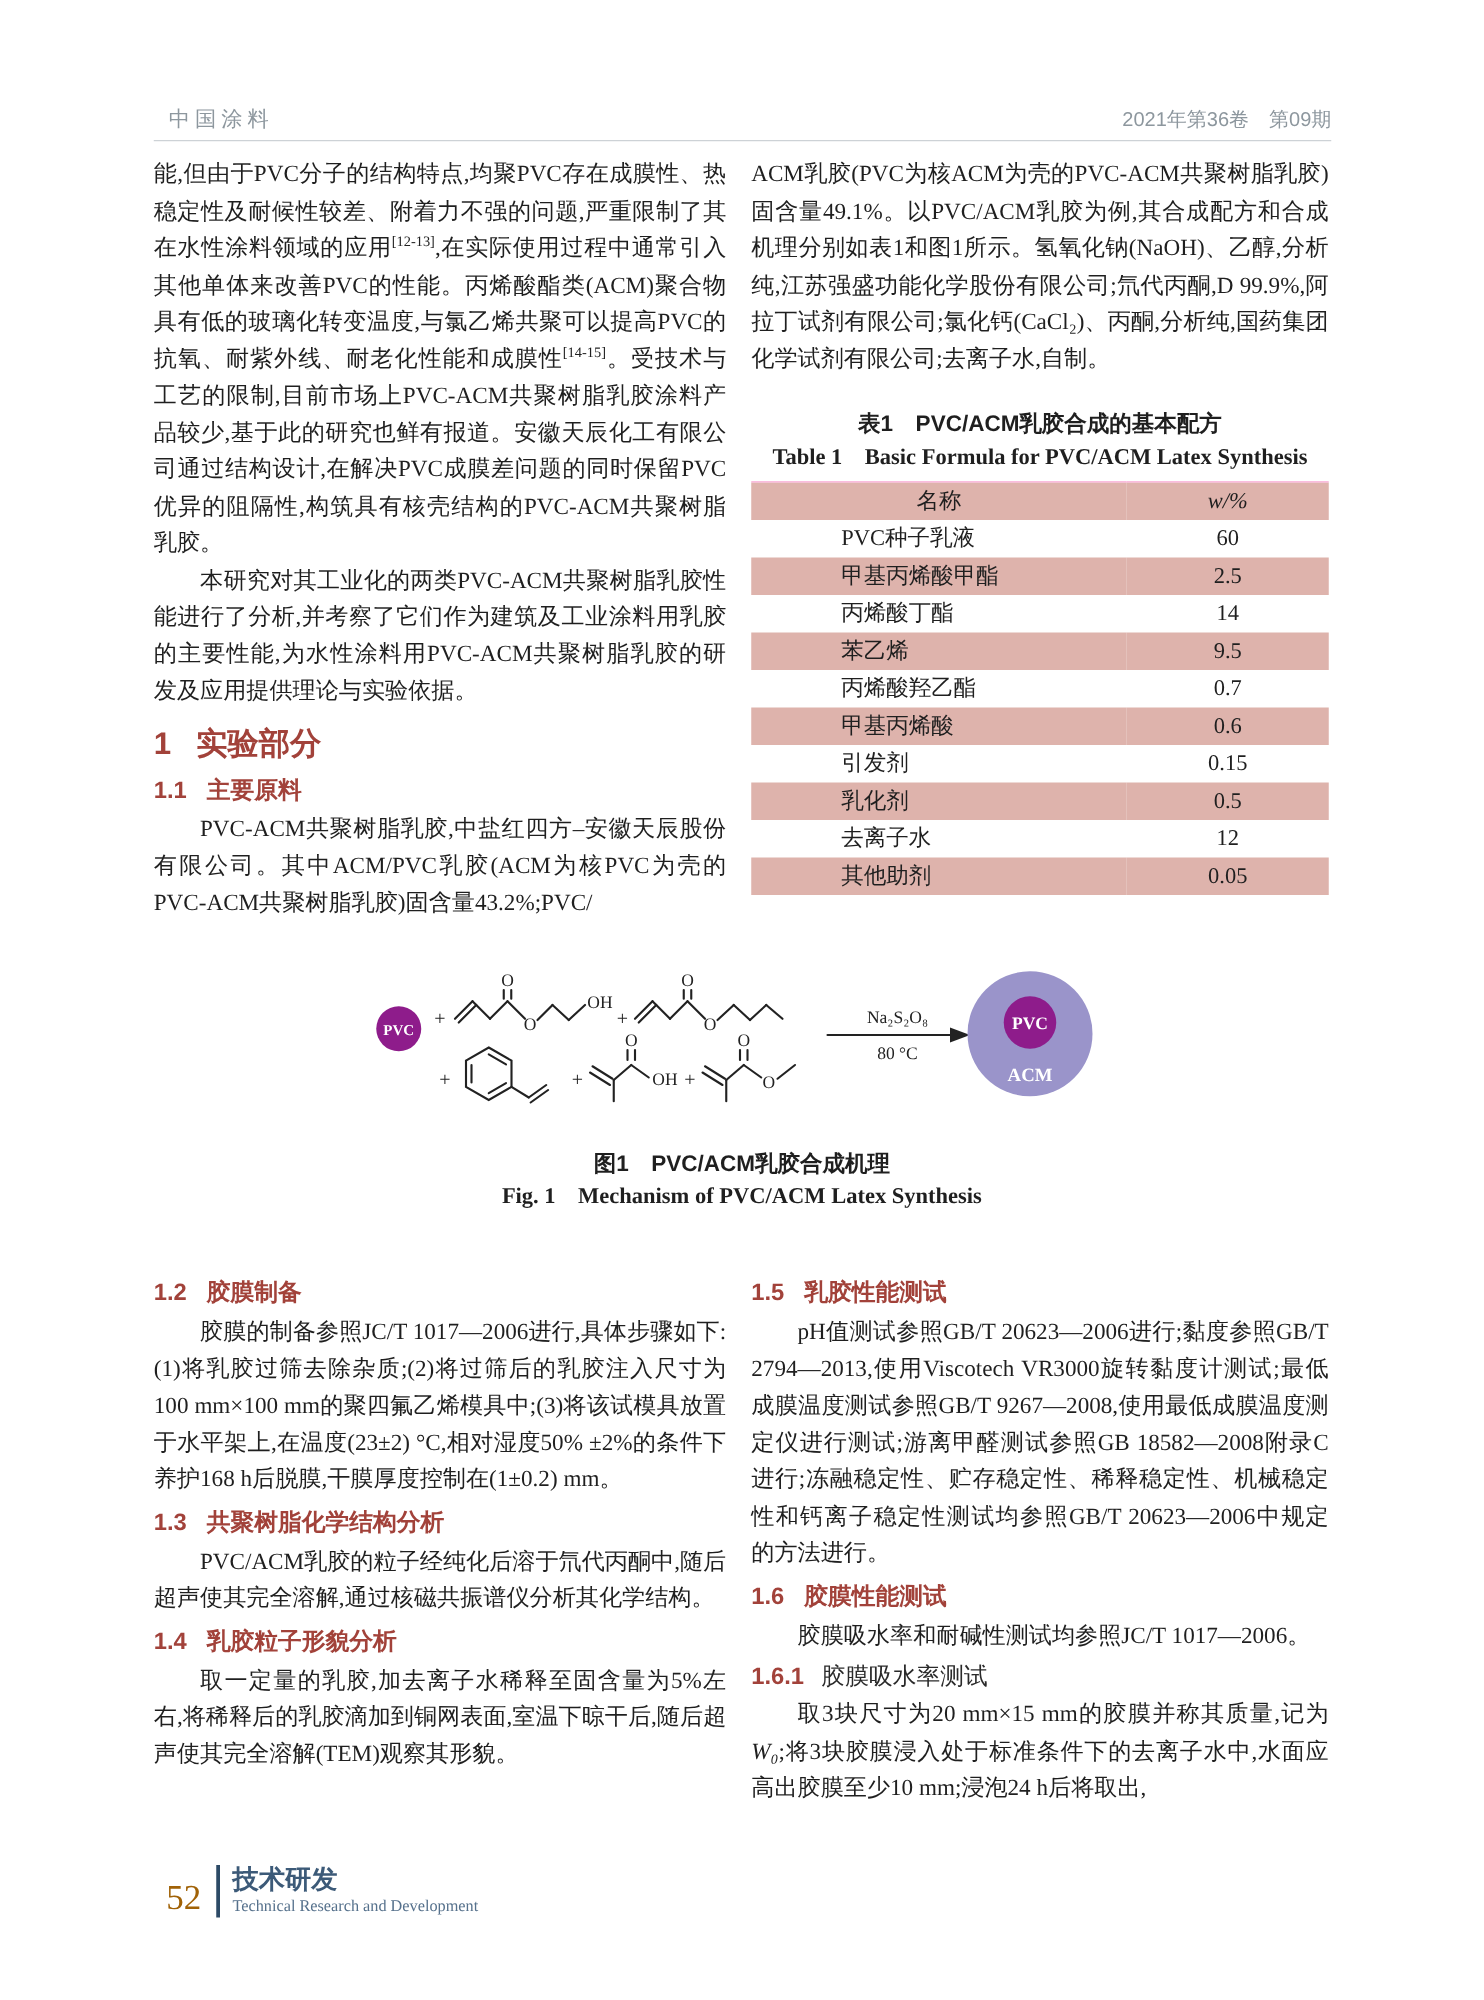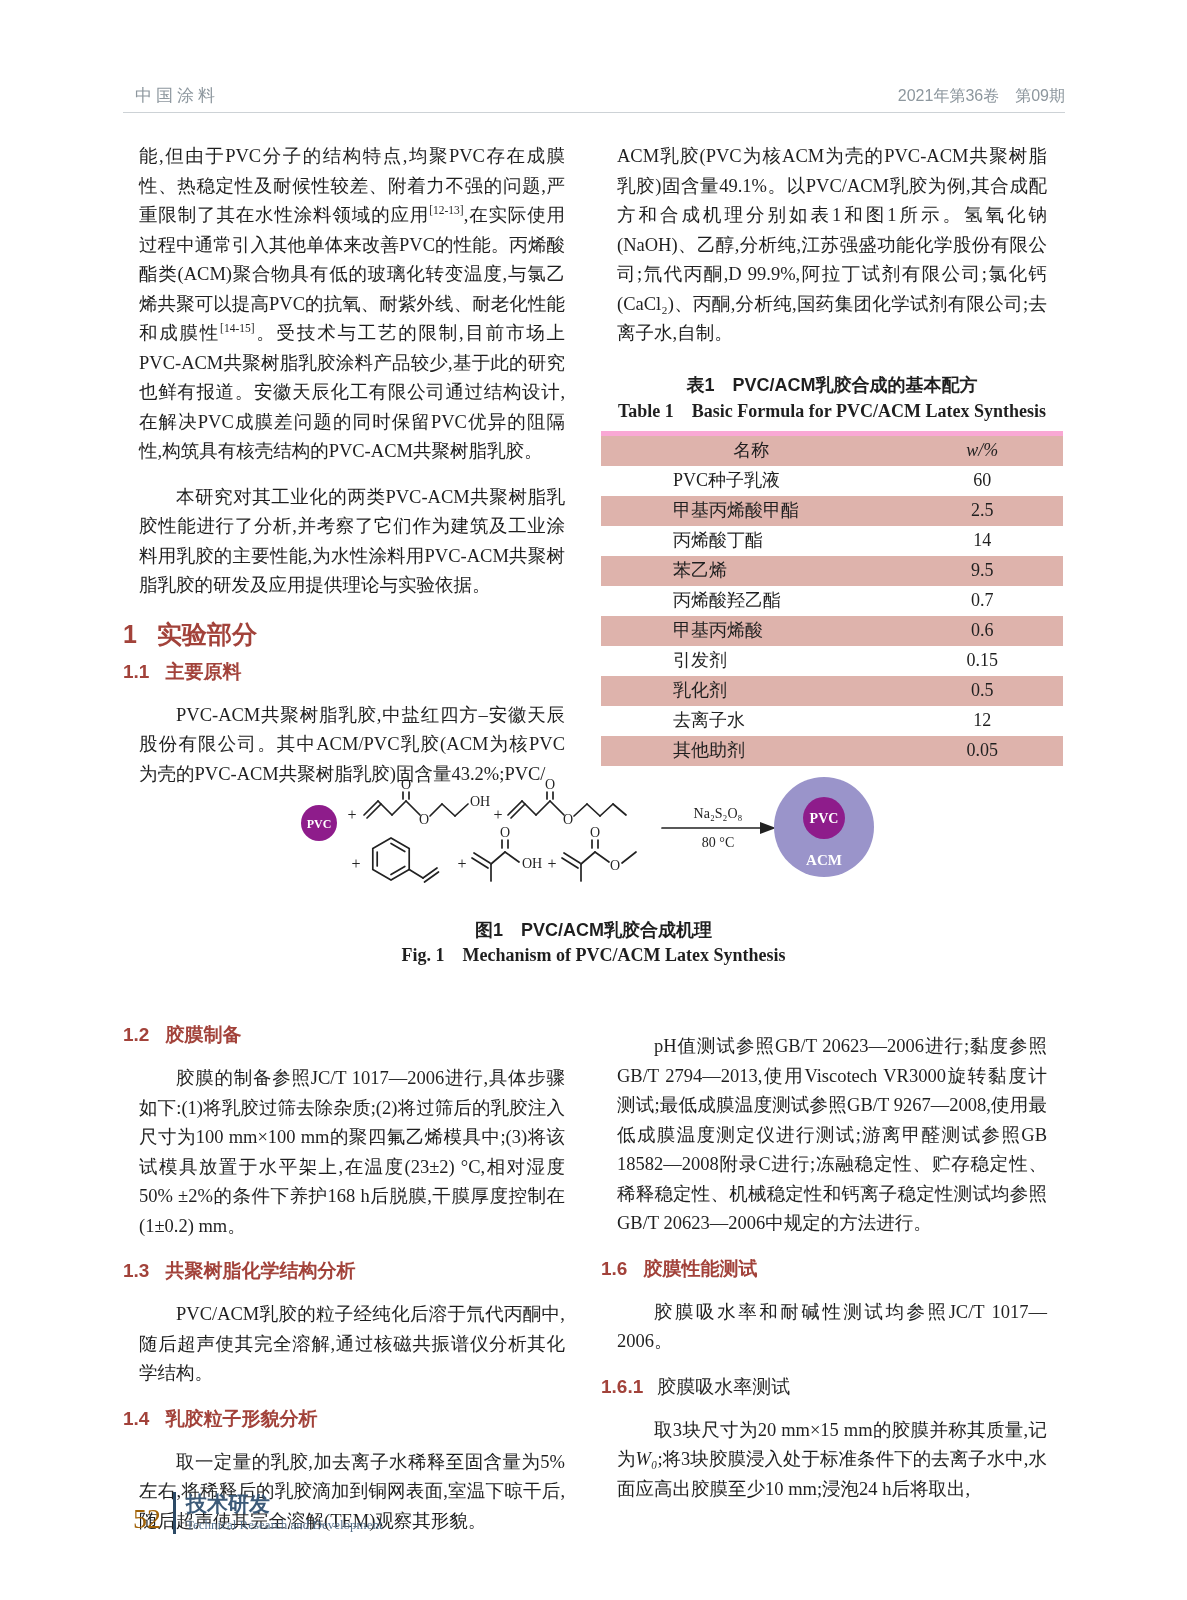--- a/index.html
+++ b/index.html
@@ -10,40 +10,40 @@
             font-family:"Liberation Sans","DejaVu Sans",sans-serif;}
   .hdr-right{position:absolute;right:122px;top:86px;font-size:16px;color:#8d979e;
              font-family:"Liberation Sans","DejaVu Sans",sans-serif;}
   .hdr-rule{position:absolute;left:123px;right:122px;top:112px;border-top:1px solid #cdd2d6;}
   
   .col{position:absolute;width:458px;font-size:18.5px;line-height:29.5px;text-align:justify;}
   .col-lt{left:123px;top:126px;}
   .col-rt{left:601px;top:126px;width:462px;}
   .col-lb{left:123px;top:1016px;}
   .col-rb{left:601px;top:1016px;width:462px;}
-  p{margin:16px;}
+  p{margin:0;}
   .ind{text-indent:2em;}
   .sup{font-size:11.5px;vertical-align:super;line-height:0;}
   .wvar{font-style:italic;}
   
   .h1{color:#a2423a;font-family:"Liberation Sans","DejaVu Sans",sans-serif;font-weight:bold;
       font-size:25px;line-height:34px;margin:9px 0 7px 0;text-align:left;}
   .h1 .num{margin-right:20px;}
   .h2{color:#a2423a;font-family:"Liberation Sans","DejaVu Sans",sans-serif;font-weight:bold;
       font-size:19px;line-height:27px;margin:5px 0 4px 0;text-align:left;}
   .h2 .num{margin-right:16px;}
   .h3{font-size:19px;line-height:27px;margin:4px 0 3px 0;text-align:left;}
   .h3 .num{color:#a2423a;font-family:"Liberation Sans","DejaVu Sans",sans-serif;font-weight:bold;margin-right:14px;}
   .h3 .ttl{color:#2a2a2a;text-align:center;}
   
   .table-block{margin-top:24px;}
   .tbl-title-zh{text-align:center;font-weight:bold;font-size:18px;line-height:24px;
                 font-family:"Liberation Sans","DejaVu Sans",sans-serif;}
   .tbl-title-en{text-align:center;font-weight:bold;font-size:18px;line-height:25px;margin-top:2px;}
-  table{width:100%;border-collapse:collapse;margin-top:7px;border-top:5px solid #f9a8d4;}
+  table{width:100%;border-collapse:collapse;margin-top:7px;border-top:1px solid #f9a8d4;}
   th,td{height:30px;padding:0;font-weight:normal;font-size:18px;}
   th.c1{text-align:center;}
   td.c1{text-align:left;padding-left:72px;}
   .c2{width:35%;text-align:center;}
   th.c2{font-style:italic;}
   tr.pink{background:#deb3ac;}
   
   .fig-wrap{position:absolute;left:0;top:742px;width:1187px;text-align:center;}
   .fig-cap-zh{font-family:"Liberation Sans","DejaVu Sans",sans-serif;font-weight:bold;
               font-size:18px;line-height:24px;margin-top:2px;}
@@ -224,20 +224,21 @@
   <div class="col col-lb">
     <div class="h2"><span class="num">1.2</span><span>胶膜制备</span></div>
     <p class="ind">胶膜的制备参照JC/T 1017—2006进行,具体步骤如下:(1)将乳胶过筛去除杂质;(2)将过筛后的乳胶注入尺寸为100 mm×100 mm的聚四氟乙烯模具中;(3)将该试模具放置于水平架上,在温度(23±2) °C,相对湿度50% ±2%的条件下养护168 h后脱膜,干膜厚度控制在(1±0.2) mm。</p>
     <div class="h2"><span class="num">1.3</span><span>共聚树脂化学结构分析</span></div>
     <p class="ind">PVC/ACM乳胶的粒子经纯化后溶于氘代丙酮中,随后超声使其完全溶解,通过核磁共振谱仪分析其化学结构。</p>
     <div class="h2"><span class="num">1.4</span><span>乳胶粒子形貌分析</span></div>
     <p class="ind">取一定量的乳胶,加去离子水稀释至固含量为5%左右,将稀释后的乳胶滴加到铜网表面,室温下晾干后,随后超声使其完全溶解(TEM)观察其形貌。</p>
   </div>
 
   <div class="col col-rb">
+    <div class="h2"><span class="num">1.5</span><span>乳胶性能测试</span></div>
     <p class="ind">pH值测试参照GB/T 20623—2006进行;黏度参照GB/T 2794—2013,使用Viscotech VR3000旋转黏度计测试;最低成膜温度测试参照GB/T 9267—2008,使用最低成膜温度测定仪进行测试;游离甲醛测试参照GB 18582—2008附录C进行;冻融稳定性、贮存稳定性、稀释稳定性、机械稳定性和钙离子稳定性测试均参照GB/T 20623—2006中规定的方法进行。</p>
     <div class="h2"><span class="num">1.6</span><span>胶膜性能测试</span></div>
     <p class="ind">胶膜吸水率和耐碱性测试均参照JC/T 1017—2006。</p>
     <div class="h3"><span class="num">1.6.1</span><span class="ttl">胶膜吸水率测试</span></div>
     <p class="ind"><span>取3块尺寸为20 mm×15 mm的胶膜并称其质量,记为</span><span class="wvar">W₀</span><span>;将3块胶膜浸入处于标准条件下的去离子水中,水面应高出胶膜至少10 mm;浸泡24 h后将取出,</span></p>
   </div>
 
   <div class="footer">
     <div class="pgnum">52</div>
     <div class="fbar"></div>

